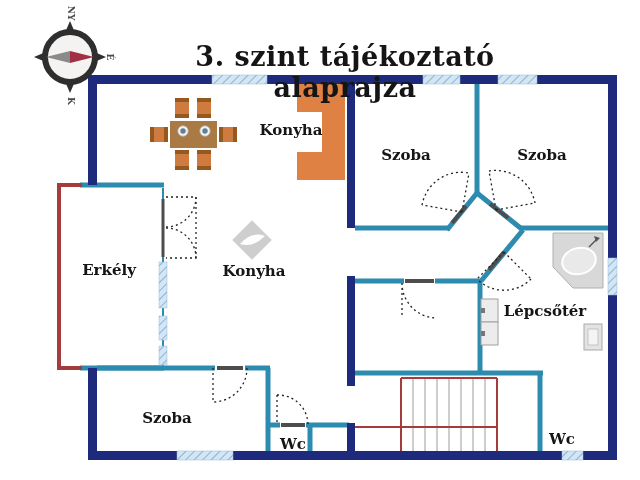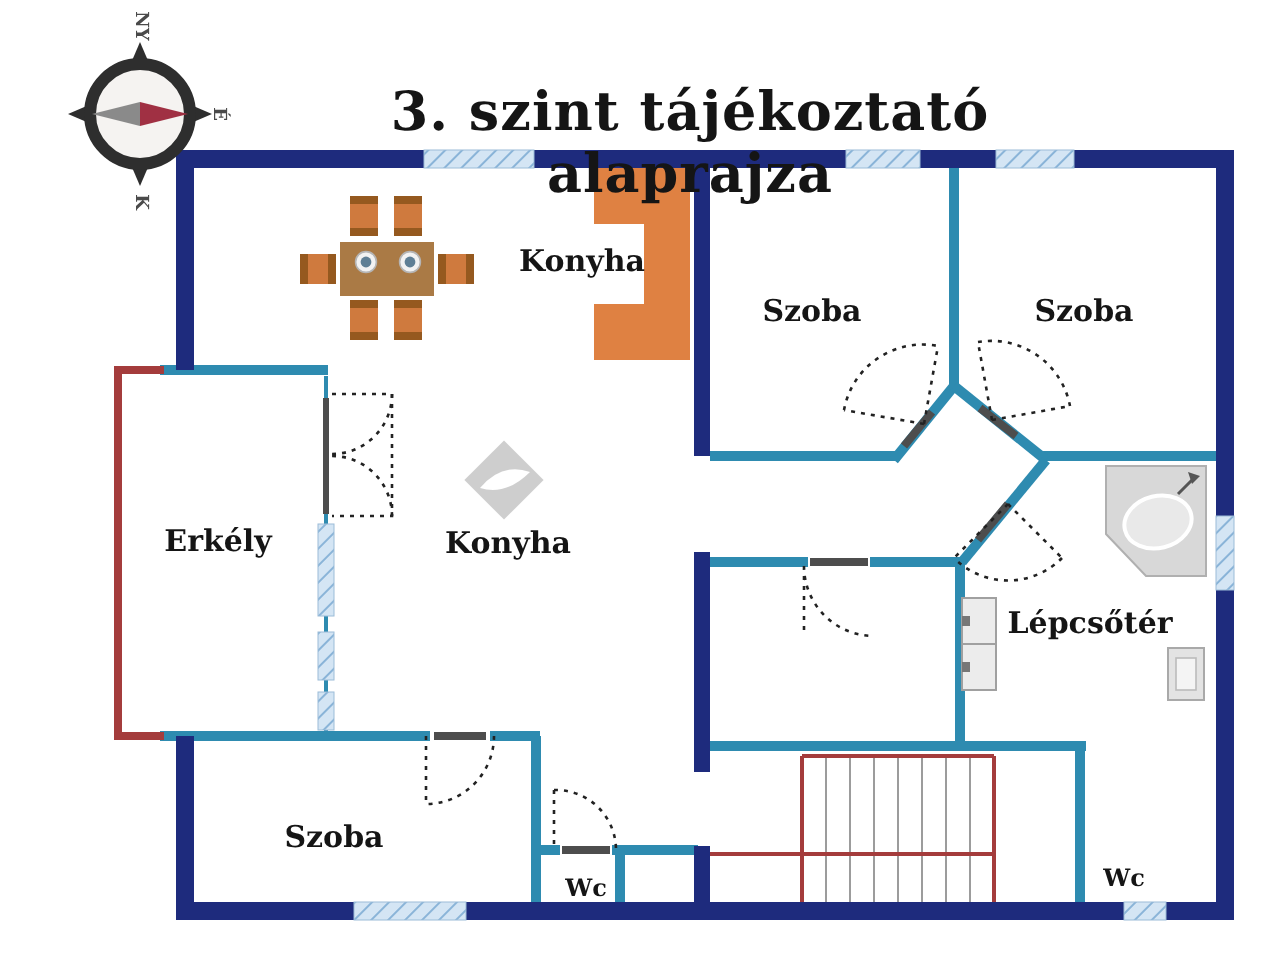--- a/index.html
+++ b/index.html
@@ -4,21 +4,21 @@
 <style>
   html,body{margin:0;padding:0;background:#ffffff;}
   .canvas{position:relative;width:640px;height:480px;background:#ffffff;overflow:hidden;
           font-family:"DejaVu Serif", serif;}
   .plan-svg{position:absolute;left:0;top:0;width:640px;height:480px;}
   .title{position:absolute;left:120px;top:14px;width:450px;text-align:center;
          font-size:27px;font-weight:bold;color:#151515;letter-spacing:.5px;margin-top:27px;}
   .room-label{position:absolute;transform:translate(-50%,-50%);font-weight:bold;
               color:#151515;font-size:15px;text-align:left;line-height:1.15;white-space:nowrap;}
   .room-label.wrap{white-space:normal;width:92px;}
-  .room-label.small{font-size:12px;}
+  .room-label.small{font-size:15px;}
   .watermark-text{position:absolute;left:276px;top:228px;width:230px;color:#c3c3c3;
                   font-size:20px;letter-spacing:6px;font-weight:normal;}
   .watermark-text sup{font-size:8px;letter-spacing:0;}
 </style>
 </head>
 <body>
 
 <div class="canvas">
 
   <svg class="plan-svg" viewBox="0 0 640 480">

